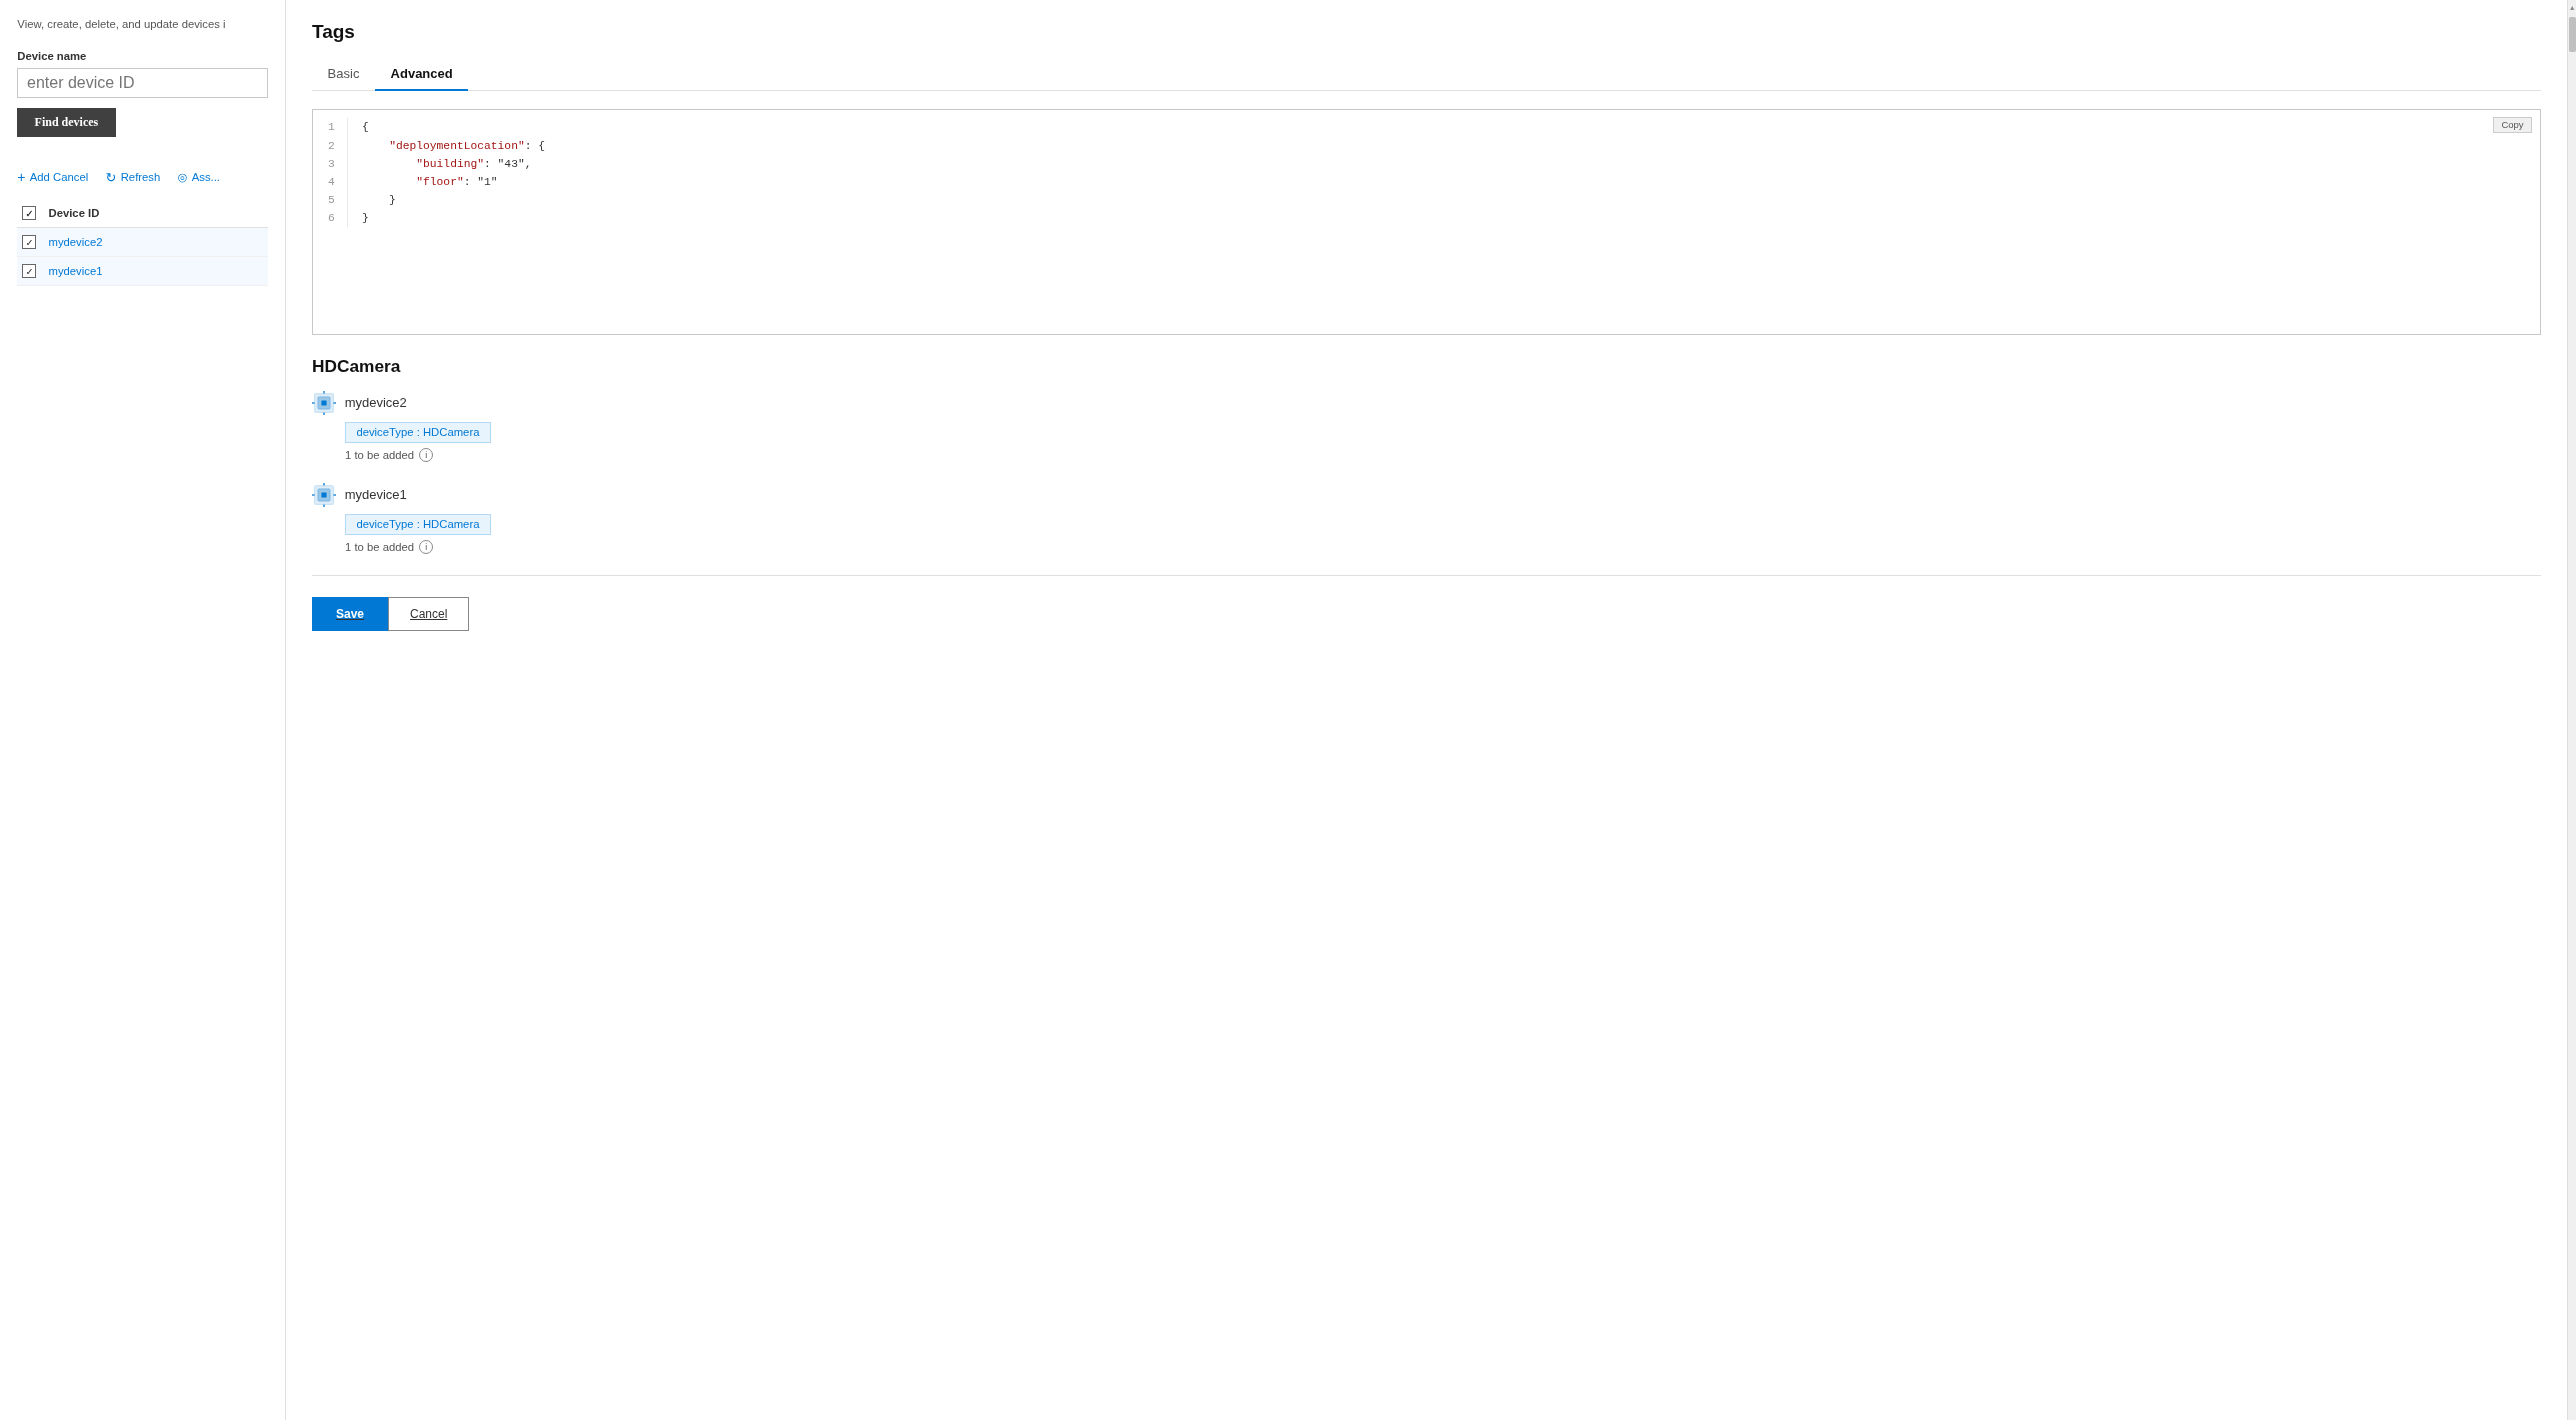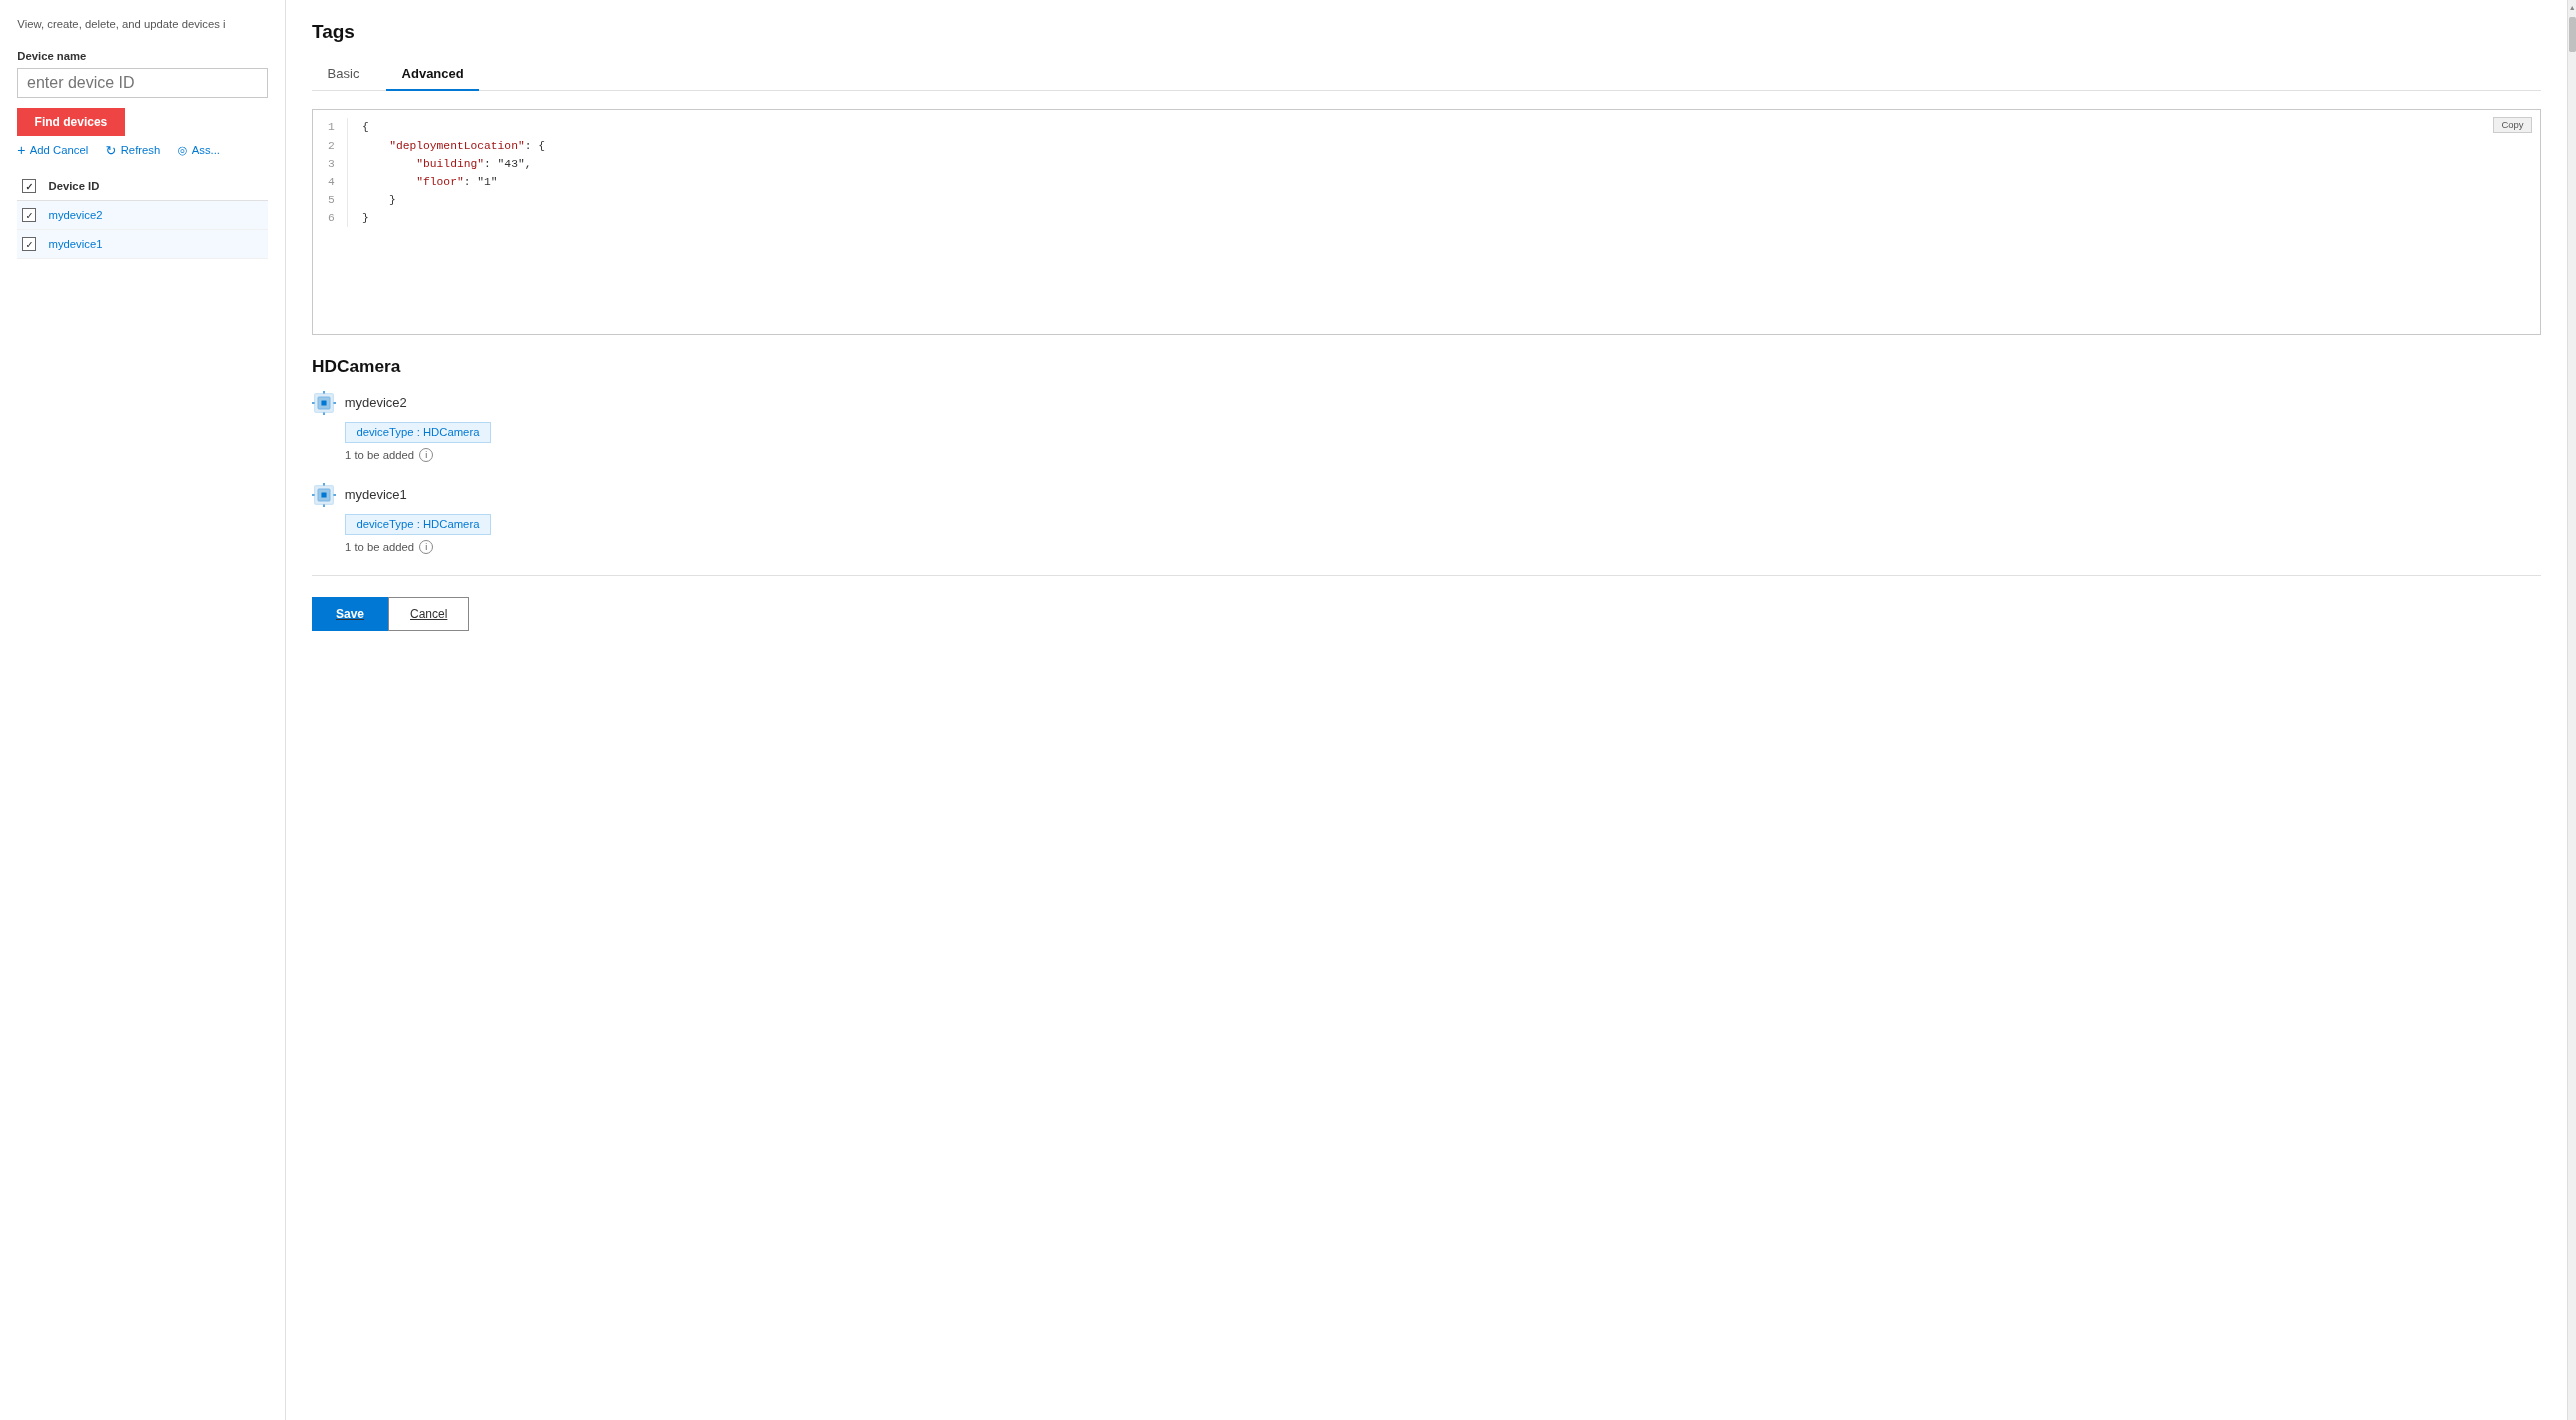--- a/index.html
+++ b/index.html
@@ -37,28 +37,29 @@
     .left-panel .device-input {
       width: 100%;
       border: 0.9px solid #c8c8c8;
       padding: 5.2px 8.7px;
       font-size: 16px;
       color: #aaa;
       margin-bottom: 10.4px;
       outline: none;
     }
     .find-devices-btn {
-      background: #ef4444;
+      background: #404040;
       color: #fff;
       border: none;
       padding: 7px 17.3px;
       font-size: 12px;
       font-weight: 600;
       cursor: pointer;
-      margin-bottom: 6px;
+      margin-bottom: 32px;
+      font-family: Liberation Serif, serif;
     }
 
     .toolbar {
       display: flex;
       align-items: center;
       gap: 17.3px;
       margin-bottom: 14px;
       font-size: 11.3px;
       color: #0078d4;
     }
@@ -122,21 +123,21 @@
 
     .panel-title {
       font-size: 19px;
       font-weight: 600;
       color: #111;
       margin-bottom: 14px;
     }
 
     .tabs {
       display: flex;
-      gap: 11px;
+      gap: 0;
       border-bottom: 0.9px solid #e0e0e0;
       margin-bottom: 17.3px;
     }
     .tab {
       padding: 8.7px 15.6px;
       font-size: 13px;
       cursor: pointer;
       color: #555;
       border-bottom: 2.6px solid transparent;
       margin-bottom: -0.9px;

